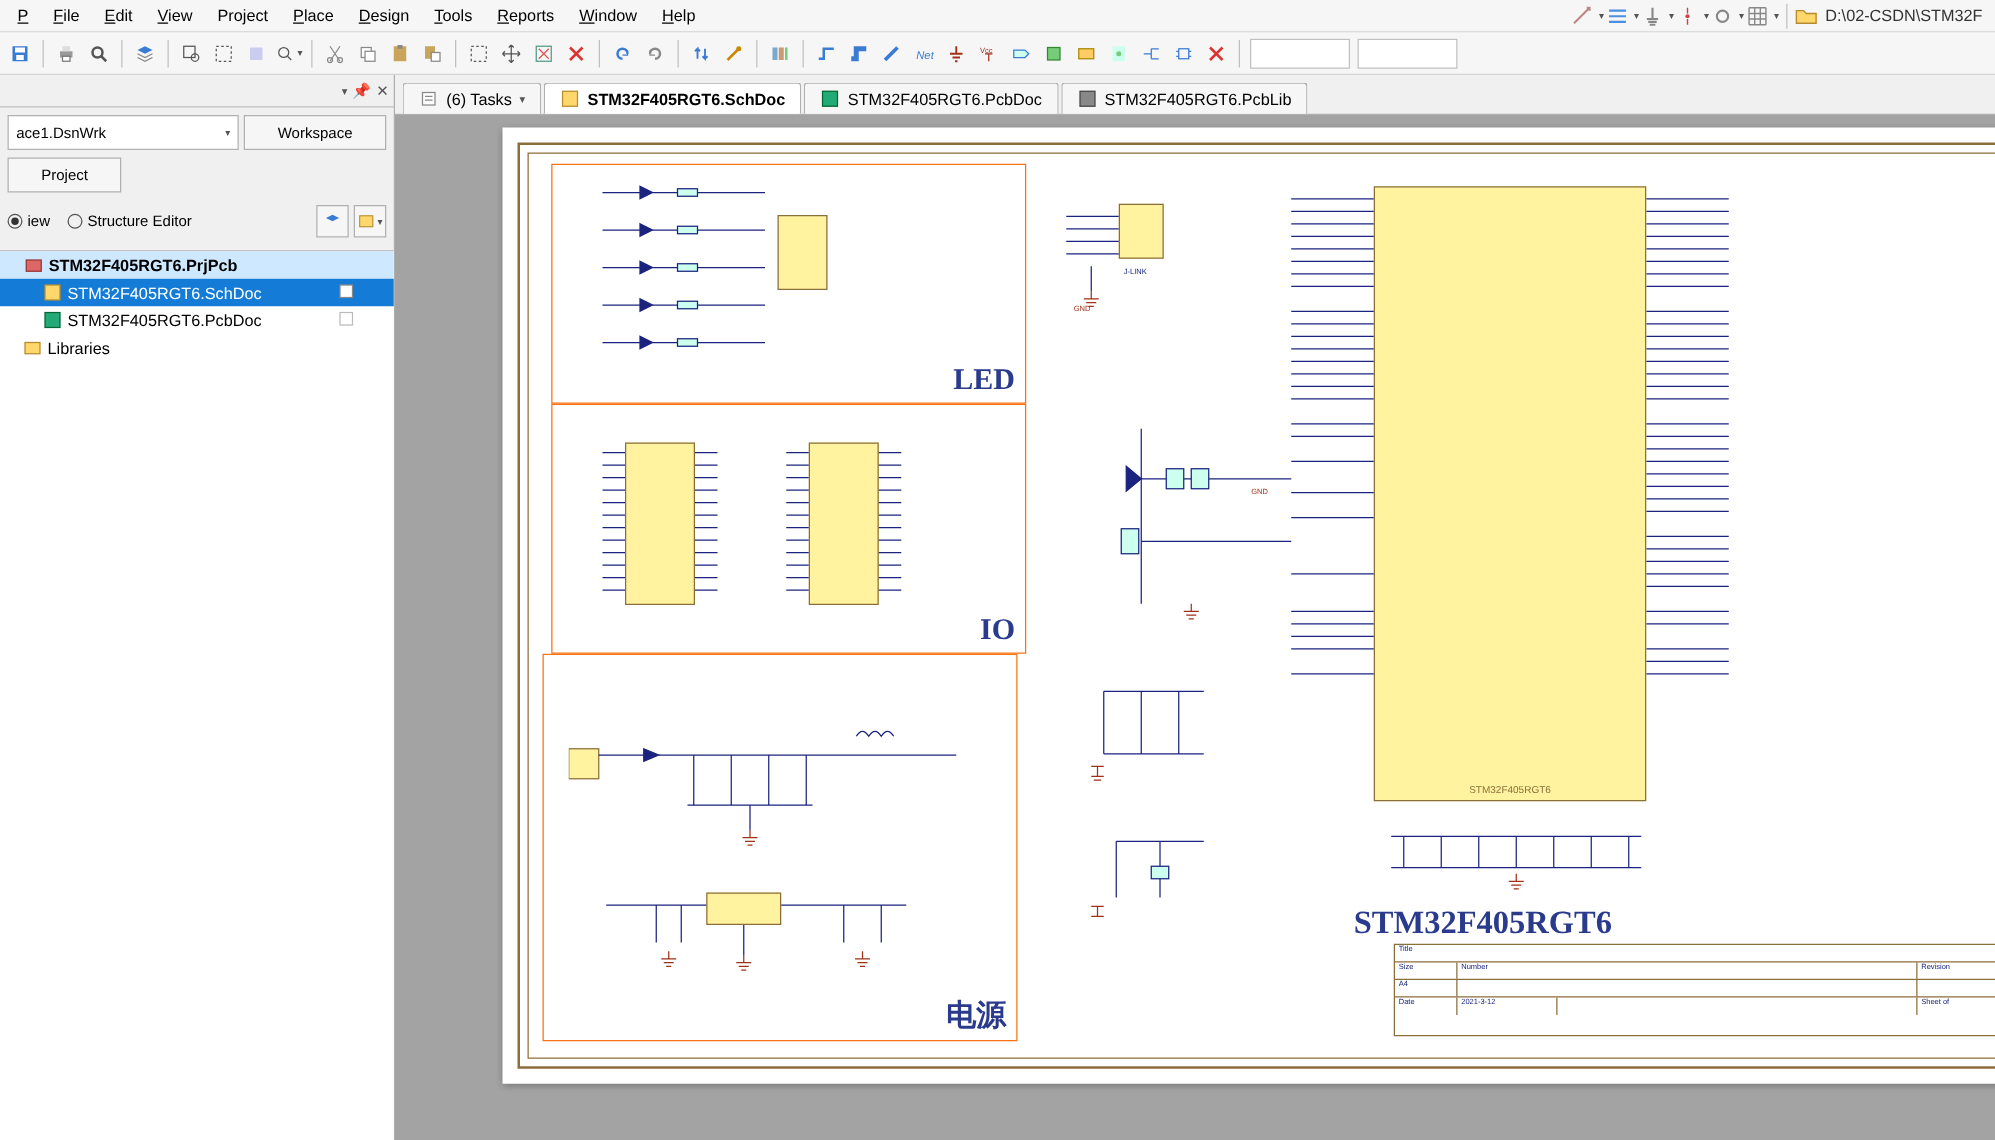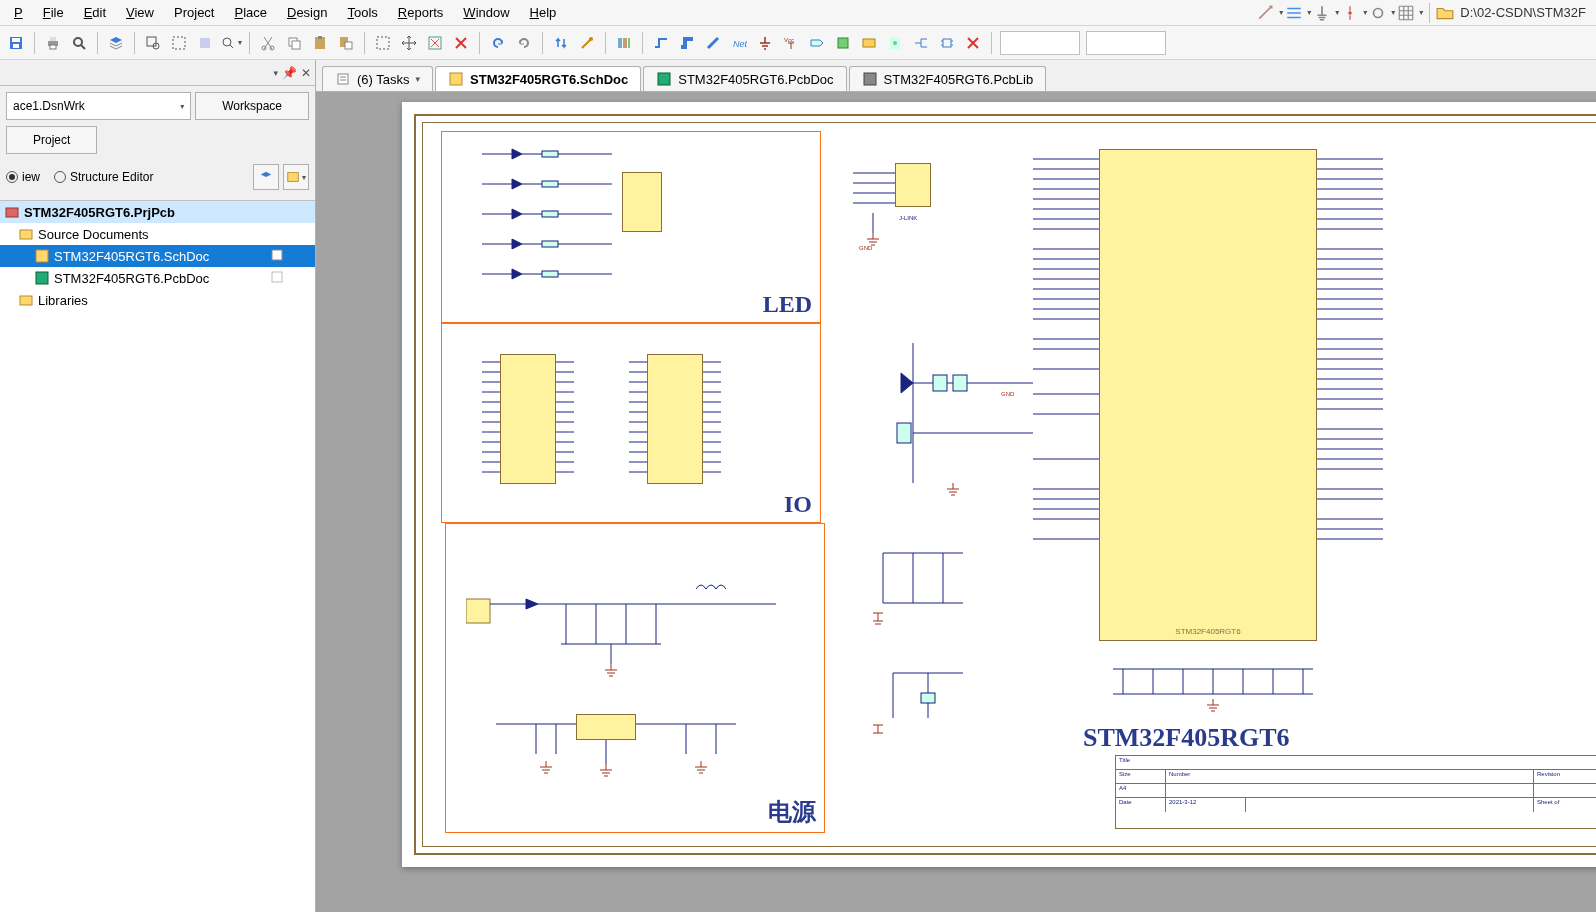--- a/index.html
+++ b/index.html
@@ -158,21 +158,21 @@
   .tree {
     border-top: 1px solid #c0c0c0;
     background: #fff;
     flex: 1;
     font-size: 13px;
   }
   .tree-row {
     display: flex;
     align-items: center;
     height: 22px;
-    padding-left: 4px;
+    padding-left: 19px;
     gap: 4px;
   }
   .tree-row.root { background: #cde8ff; font-weight: 600; }
   .tree-row.selected { background: #147cd6; color: #fff; }
   .tree-indent-1 { padding-left: 18px; }
   .tree-indent-2 { padding-left: 34px; }
   .tree-ico { width: 16px; height: 16px; display: inline-flex; align-items: center; justify-content: center; }
   .row-right-ico { margin-left: auto; margin-right: 30px; width: 14px; height: 14px; }
 
   
@@ -599,28 +599,20 @@
 
     <div class="tree">
       <div class="tree-row root">
         <span class="tree-ico">
             <svg width="14" height="14">
               <rect x="1" y="3" width="12" height="9" fill="#d66" stroke="#933"></rect>
             </svg>
           </span>
         <span>STM32F405RGT6.PrjPcb</span>
       </div>
-      <div class="tree-row tree-indent-1">
-        <span class="tree-ico">
-            <svg width="14" height="14">
-              <rect x="1" y="3" width="12" height="9" fill="#ffd76a" stroke="#b68b2e"></rect>
-            </svg>
-          </span>
-        <span>Source Documents</span>
-      </div>
       <div class="tree-row tree-indent-2 selected">
         <span class="tree-ico">
             <svg width="14" height="14">
               <rect x="1" y="1" width="12" height="12" fill="#ffd76a" stroke="#b68b2e"></rect>
             </svg>
           </span>
         <span>STM32F405RGT6.SchDoc</span>
         <span class="row-right-ico"><svg width="12" height="12">
               <rect x="1" y="1" width="10" height="10" fill="#fff" stroke="#888"></rect>
             </svg></span>
@@ -793,21 +785,21 @@
                         <line x1="231" y1="88" x2="249" y2="88"></line>
                         <line x1="231" y1="98" x2="249" y2="98"></line>
                         <line x1="231" y1="108" x2="249" y2="108"></line>
                         <line x1="231" y1="118" x2="249" y2="118"></line>
                     </g>
                   </g>
                 </svg>
                 <div class="block-label">IO</div>
               </div>
 
-              <div class="block" style="left:22px;top:400px;width:380px;height:310px">
+              <div class="block" style="left:11px;top:400px;width:380px;height:310px">
                 <svg style="position:absolute;left:20px;top:20px;width:340px;height:140px">
                   <g stroke="#1a237e" stroke-width="1" fill="none">
                     <rect x="0" y="55" width="24" height="24" fill="#fff3a0" stroke="#8c6e3a"></rect>
                     <path d="M24 60 H60"></path>
                     <polygon points="60,55 72,60 60,65" fill="#1a237e"></polygon>
                     <path d="M72 60 H310"></path>
 
                     <path d="M100 60 V100 M130 60 V100 M160 60 V100 M190 60 V100"></path>
                     <path d="M95 100 H195"></path>
                     <path d="M145 100 V120"></path>

